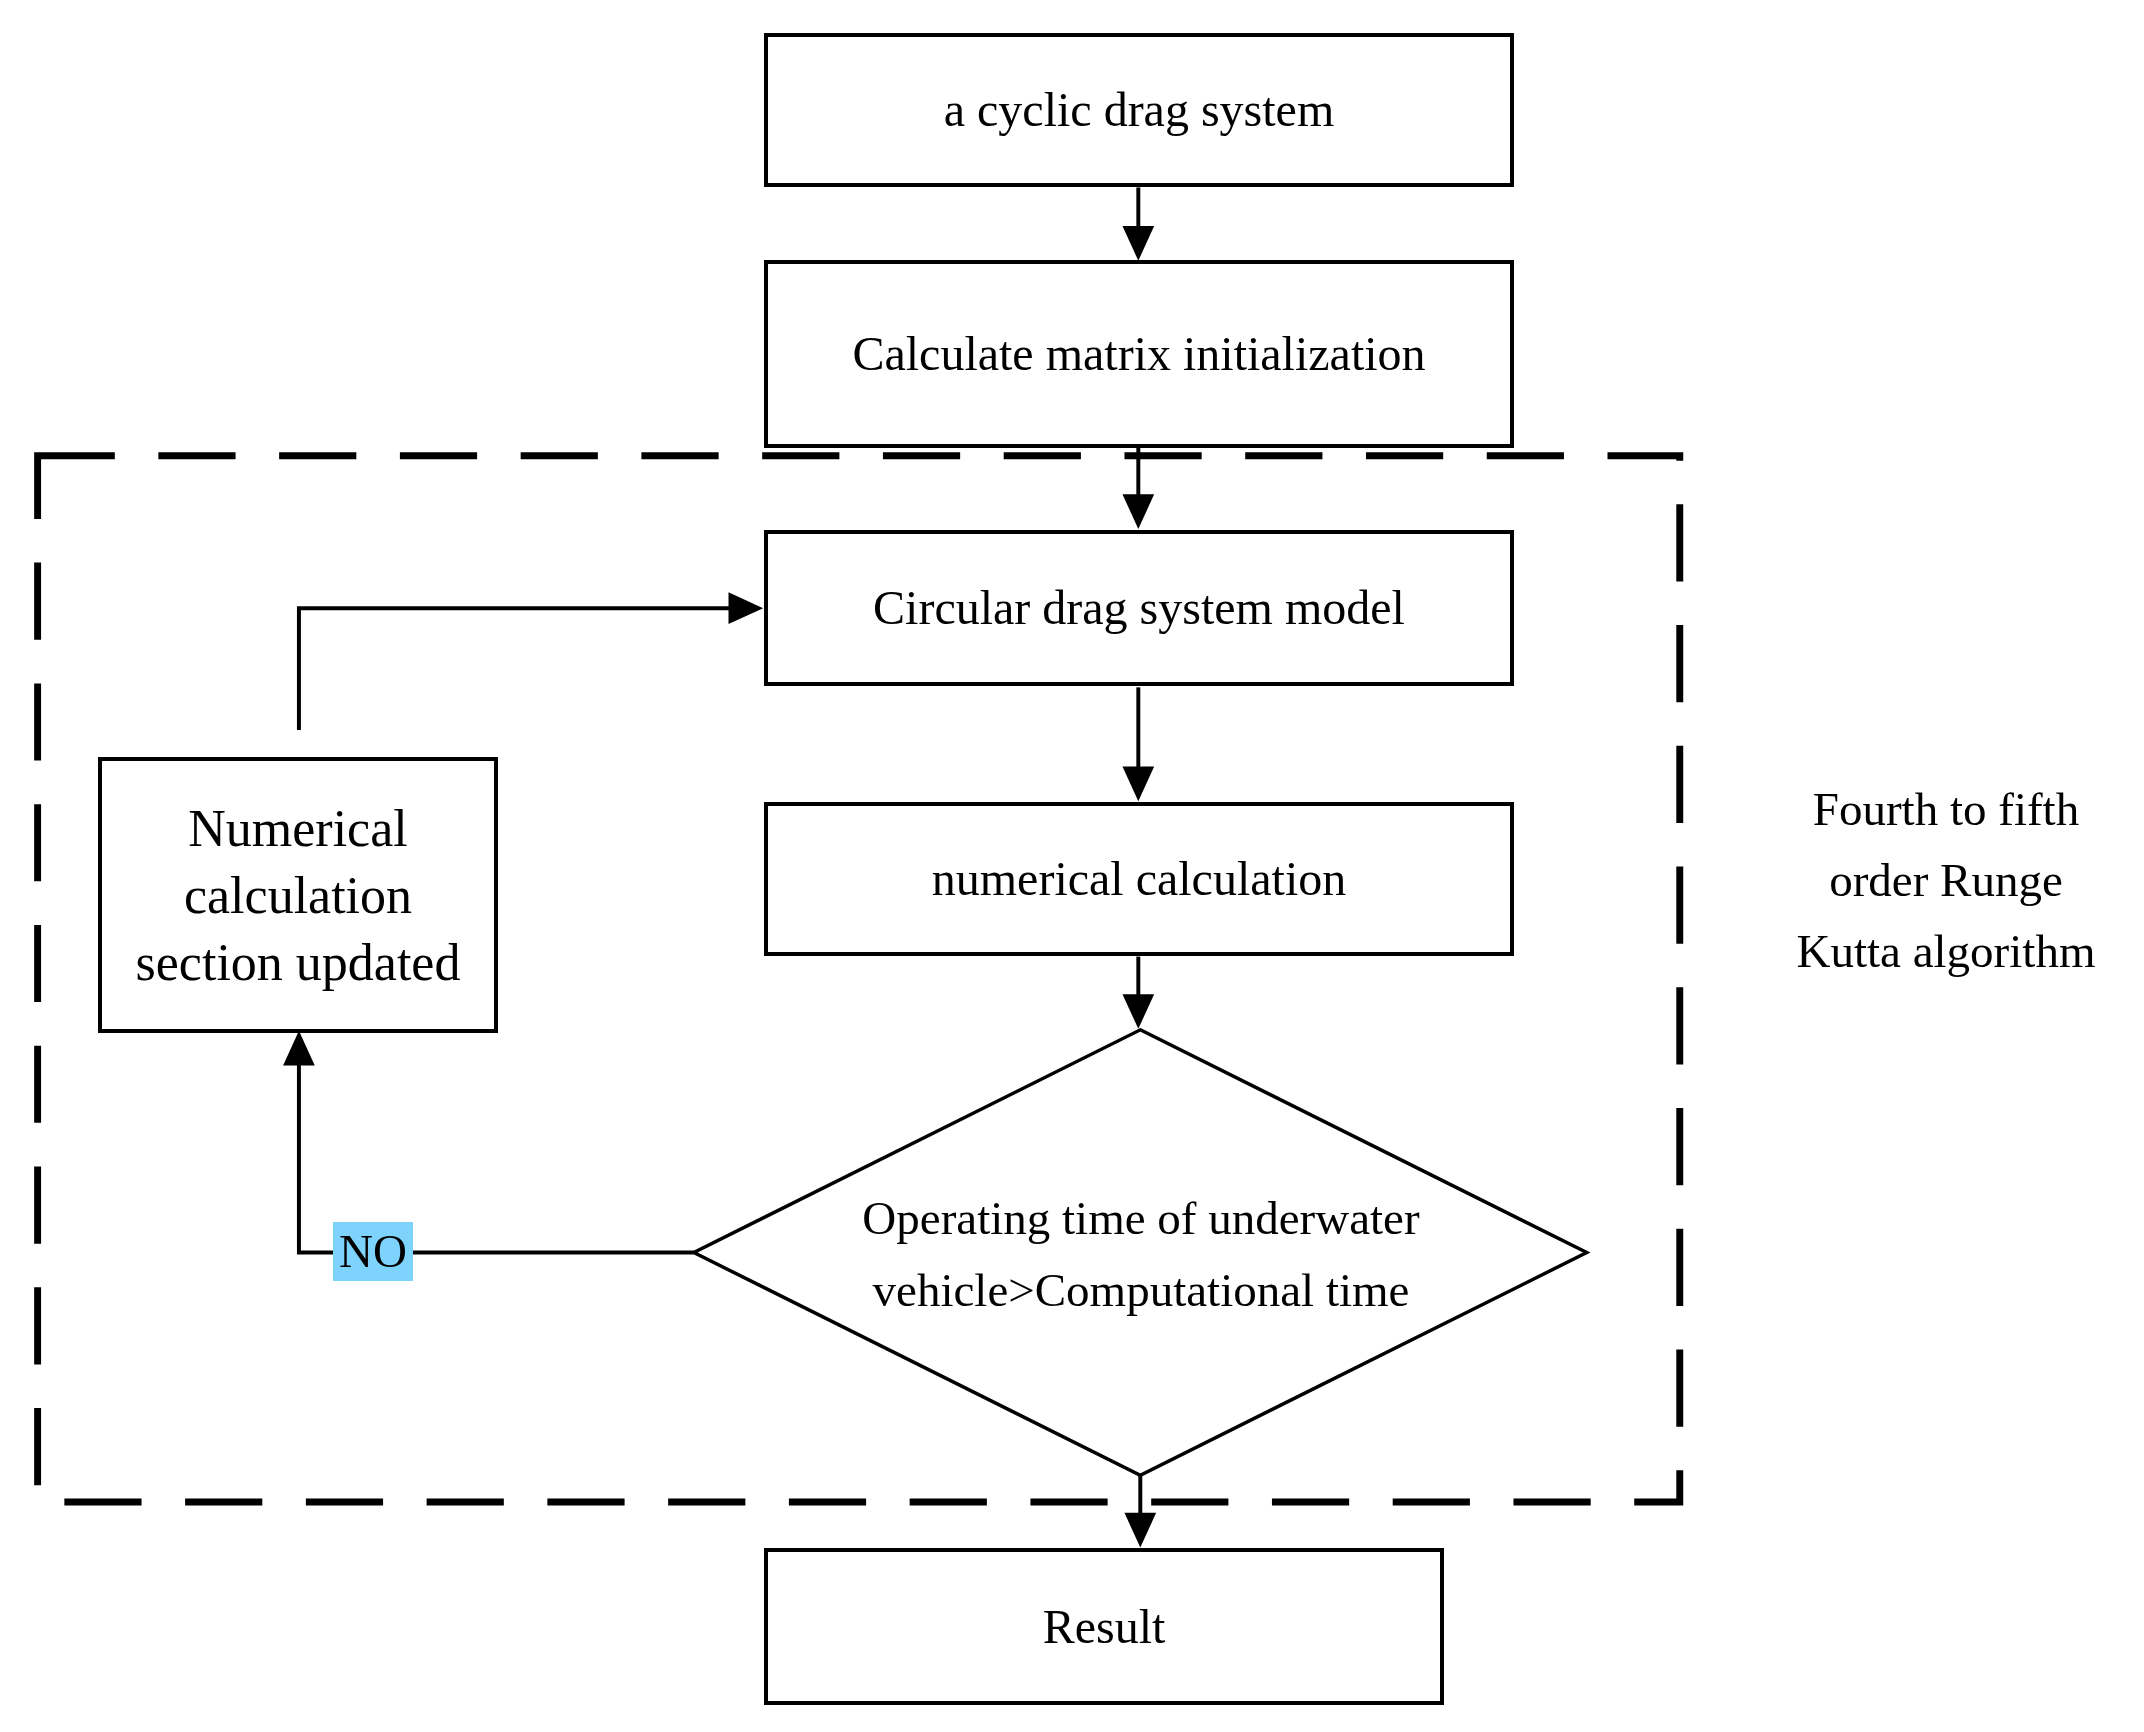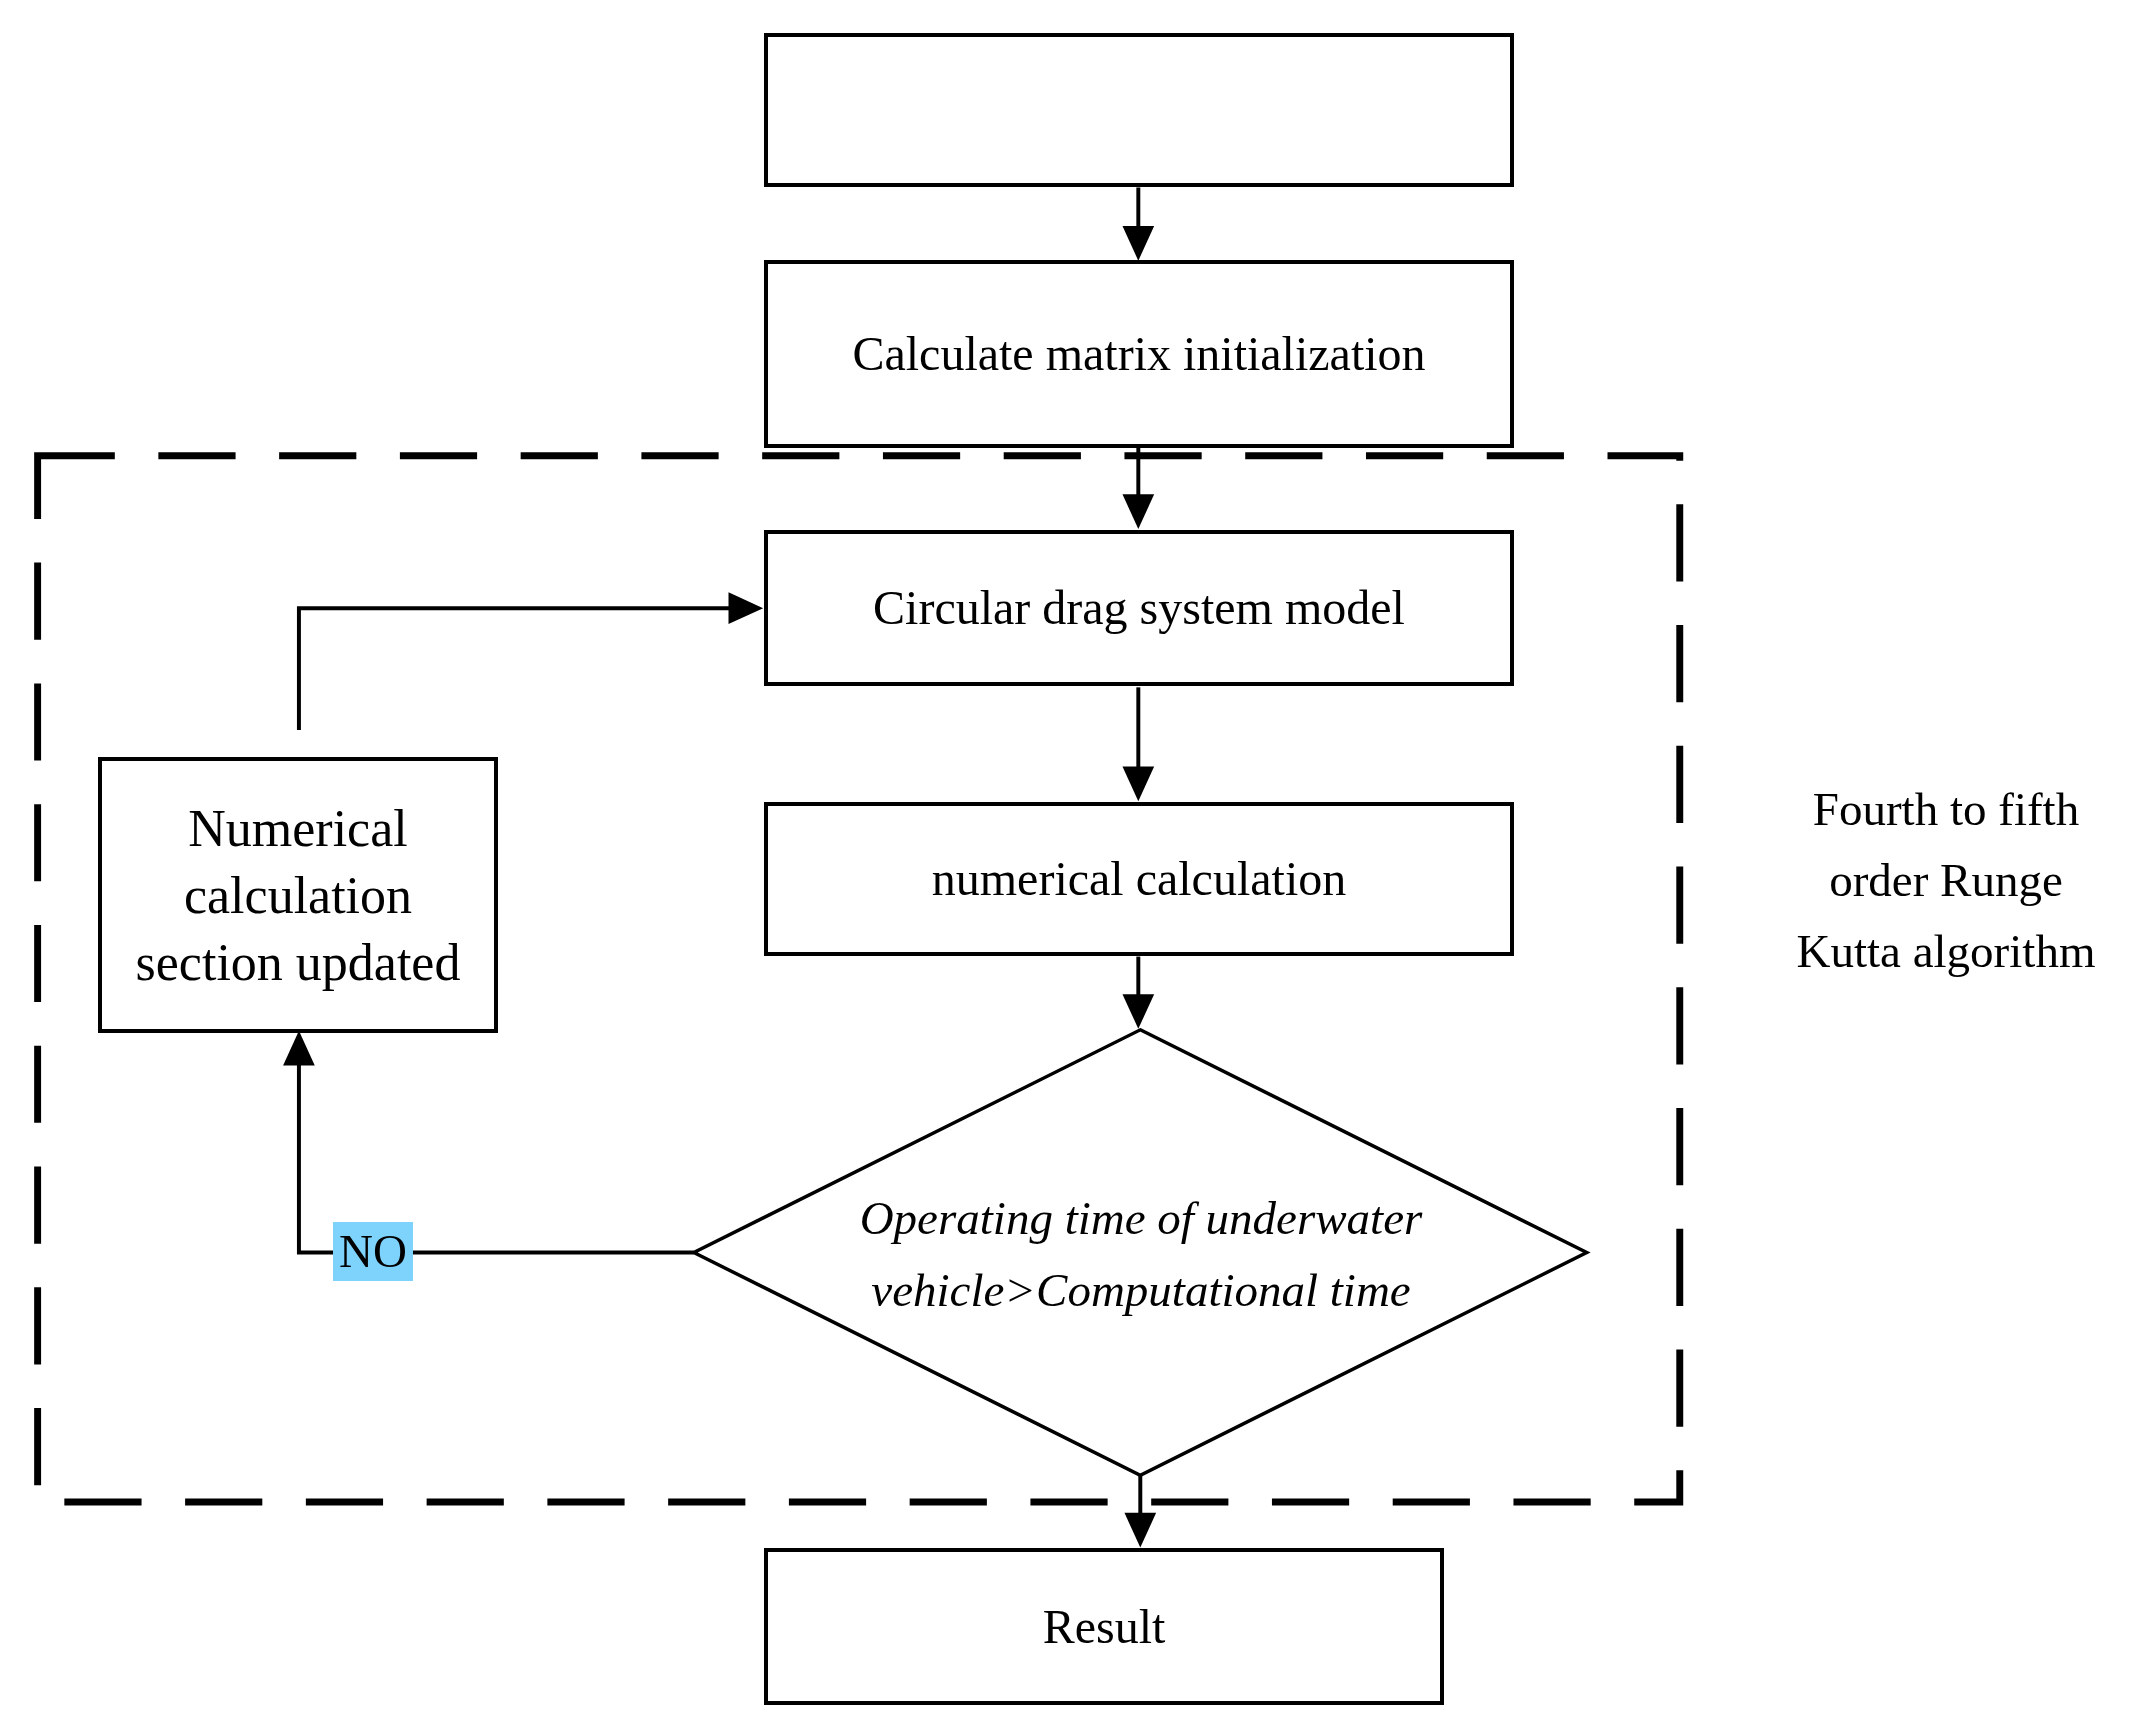--- a/index.html
+++ b/index.html
@@ -40,21 +40,20 @@
   .updated   { left: 98px;  top: 730px; width: 400px; height: 276px; font-size: 52px; line-height: 67px; margin-top: 27px; }
   .result    { left: 764px; top: 1548px; width: 680px; height: 157px; }
   .diamond-text {
     position: absolute;
     left: 764px; top: 1182px;
     width: 754px;
     text-align: center;
     font-size: 47px;
     line-height: 72px;
     z-index: 2;
-    font-style: italic;
   }
   .diamond-text span { display: block; }
   .no-label {
     position: absolute;
     left: 333px; top: 1222px;
     background: #7dd3fc;
     font-size: 47px;
     line-height: 59px;
     padding: 0 6px;
     z-index: 2;
@@ -97,20 +96,21 @@
     <polygon points="1152,1563 1136,1528 1168,1528" fill="#000000"></polygon>
 
     <polyline points="701,1265 302,1265 302,1048" fill="none" stroke="#000000" stroke-width="4"></polyline>
     <polygon points="302,1041 286,1076 318,1076" fill="#000000"></polygon>
 
     <polyline points="302,737 302,614 742,614" fill="none" stroke="#000000" stroke-width="4"></polyline>
     <polygon points="771,614 736,598 736,630" fill="#000000"></polygon>
   </svg>
 
   <div class="node establish">
+    <span>a cyclic drag system</span>
   </div>
 
   <div class="node calculate">
     <span>Calculate matrix initialization</span>
   </div>
 
   <div class="node circular">
     <span>Circular drag system model</span>
   </div>
 

